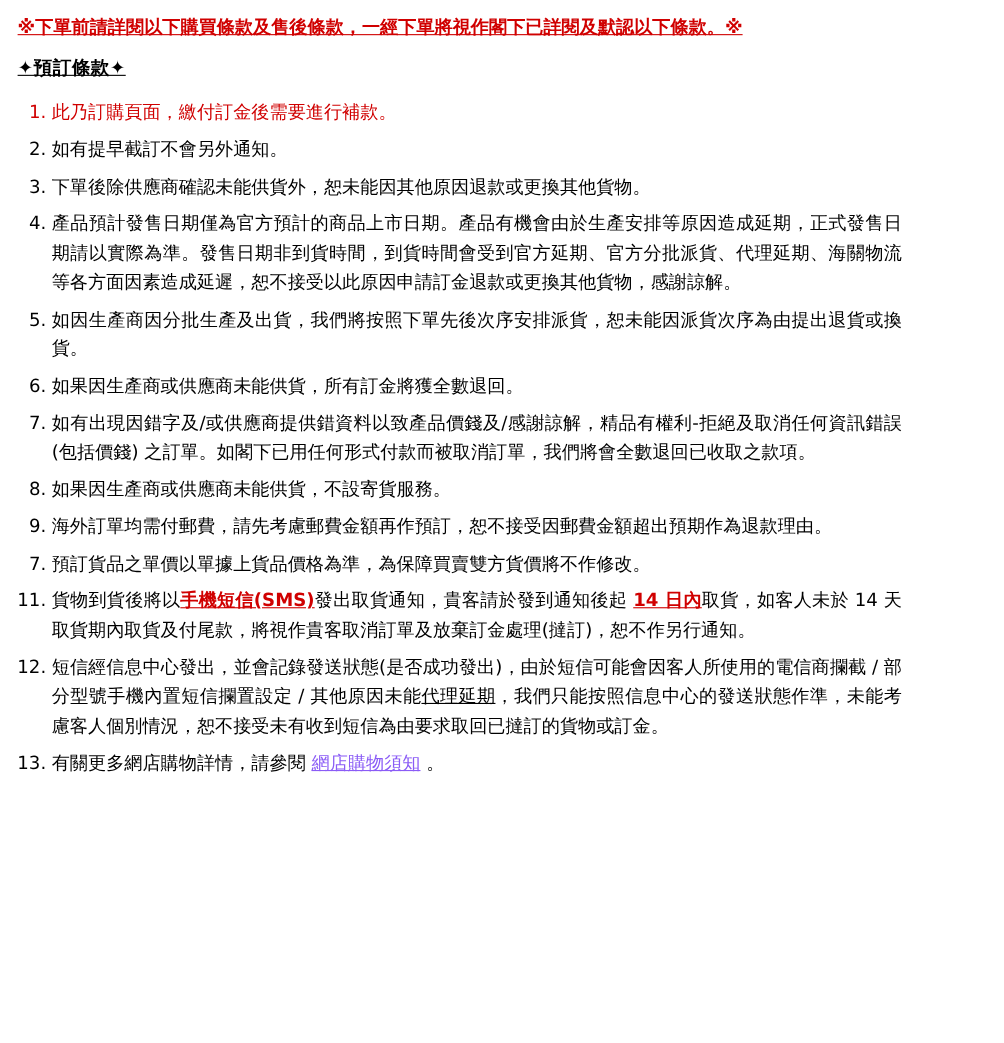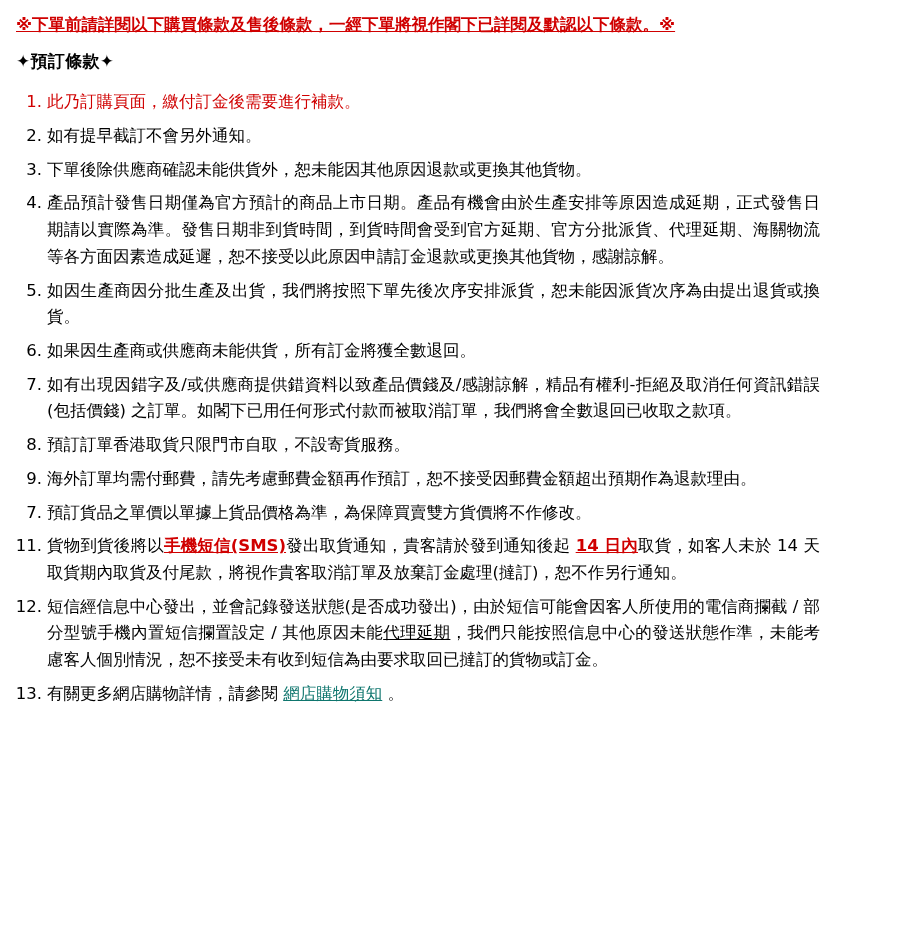--- a/index.html
+++ b/index.html
@@ -26,20 +26,21 @@
     text-decoration: underline;
     line-height: 1.35;
     margin: 4px 0 14px 2px;
     letter-spacing: 0px;
   }
   .section-title {
     font-weight: bold;
     font-size: 17px;
     margin: 0 0 16px 2px;
     letter-spacing: 0.3px;
+    text-decoration: underline;
   }
   ol.terms {
     list-style: none;
     margin: 0;
     padding: 0;
   }
   ol.terms > li {
     position: relative;
     padding-left: 33px;
     margin-bottom: 7px;
@@ -61,42 +62,42 @@
   }
   .u-red {
     color: #d00000;
     text-decoration: underline;
     font-weight: bold;
   }
   .u-black {
     text-decoration: underline;
   }
   .link {
-    color: #0f766e;
+    color: #8b5cf6;
     text-decoration: underline;
   }
 </style>
 </head>
 <body>
 
 <div class="page">
 
   <div class="notice">※下單前請詳閱以下購買條款及售後條款，一經下單將視作閣下已詳閱及默認以下條款。※</div>
 
   <div class="section-title">✦預訂條款✦</div>
 
   <ol class="terms">
       <li class="red"><span class="num">1.</span><span><span>此乃訂購頁面，繳付訂金後需要進行補款。</span></span></li>
       <li><span class="num">2.</span><span><span>如有提早截訂不會另外通知。</span></span></li>
       <li><span class="num">3.</span><span><span>下單後除供應商確認未能供貨外，恕未能因其他原因退款或更換其他貨物。</span></span></li>
       <li><span class="num">4.</span><span><span>產品預計發售日期僅為官方預計的商品上市日期。產品有機會由於生產安排等原因造成延期，正式發售日期請以實際為準。發售日期非到貨時間，到貨時間會受到官方延期、官方分批派貨、代理延期、海關物流等各方面因素造成延遲，恕不接受以此原因申請訂金退款或更換其他貨物，感謝諒解。</span></span></li>
       <li><span class="num">5.</span><span><span>如因生產商因分批生產及出貨，我們將按照下單先後次序安排派貨，恕未能因派貨次序為由提出退貨或換貨。</span></span></li>
       <li><span class="num">6.</span><span><span>如果因生產商或供應商未能供貨，所有訂金將獲全數退回。</span></span></li>
       <li><span class="num">7.</span><span><span>如有出現因錯字及/或供應商提供錯資料以致產品價錢及/感謝諒解，精品有權利-拒絕及取消任何資訊錯誤(包括價錢) 之訂單。如閣下已用任何形式付款而被取消訂單，我們將會全數退回已收取之款項。</span></span></li>
-      <li><span class="num">8.</span><span><span>預訂訂單香港取貨只限門市自取，不設寄貨服務。</span></span></li>
+      <li><span class="num">8.</span><span><span>如果因生產商或供應商未能供貨，不設寄貨服務。</span></span></li>
       <li><span class="num">9.</span><span><span>海外訂單均需付郵費，請先考慮郵費金額再作預訂，恕不接受因郵費金額超出預期作為退款理由。</span></span></li>
       <li><span class="num">7.</span><span><span>預訂貨品之單價以單據上貨品價格為準，為保障買賣雙方貨價將不作修改。</span></span></li>
       <li><span class="num">11.</span><span><span>貨物到貨後將以</span><span class="u-red">手機短信(SMS)</span><span>發出取貨通知，貴客請於發到通知後起 </span><span class="u-red">14 日內</span><span>取貨，如客人未於 14 天取貨期內取貨及付尾款，將視作貴客取消訂單及放棄訂金處理(撻訂)，恕不作另行通知。</span></span></li>
       <li><span class="num">12.</span><span><span>短信經信息中心發出，並會記錄發送狀態(是否成功發出)，由於短信可能會因客人所使用的電信商攔截 / 部分型號手機內置短信攔置設定 / 其他原因未能</span><span class="u-black">代理延期</span><span>，我們只能按照信息中心的發送狀態作準，未能考慮客人個別情況，恕不接受未有收到短信為由要求取回已撻訂的貨物或訂金。</span></span></li>
       <li><span class="num">13.</span><span><span>有關更多網店購物詳情，請參閱 </span><a class="link" href="#">網店購物須知</a><span> 。</span></span></li>
     </ol>
 
 </div>
 
 </body></html>

